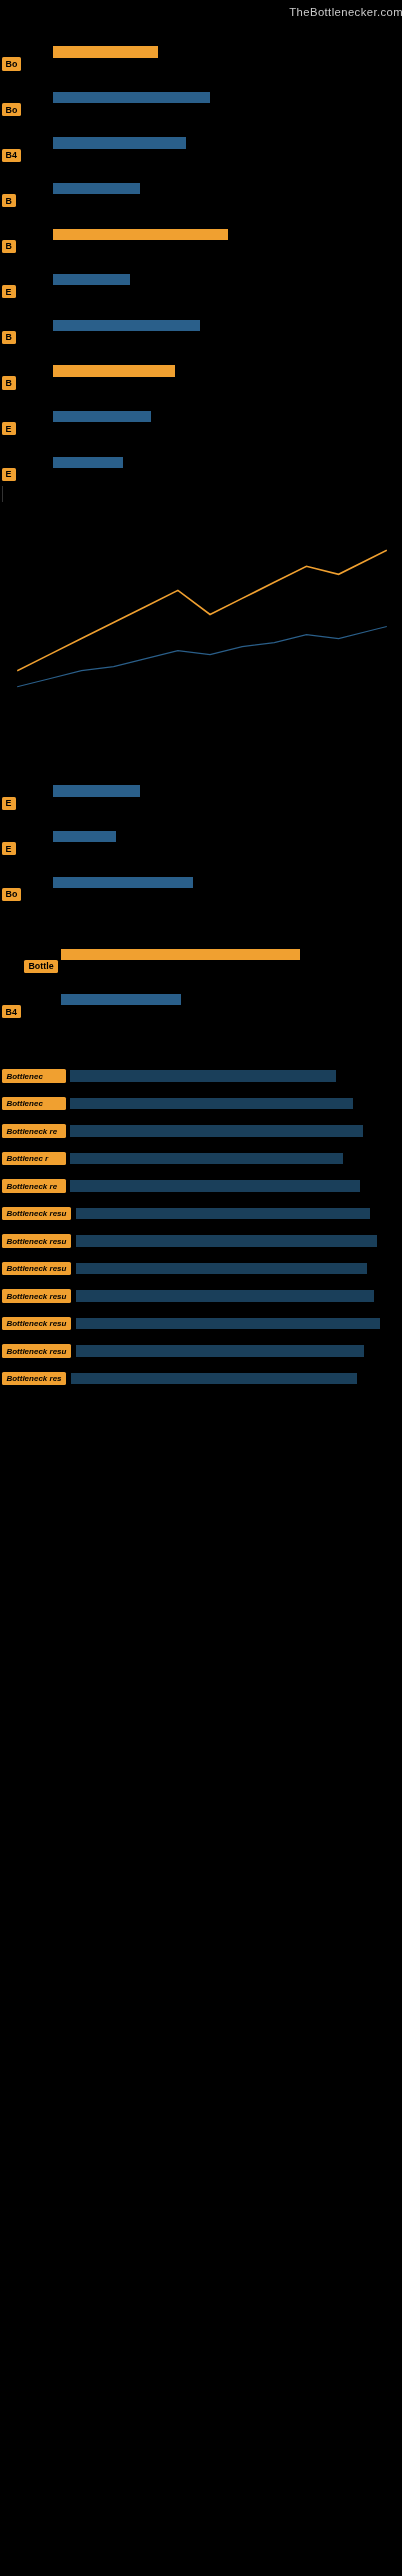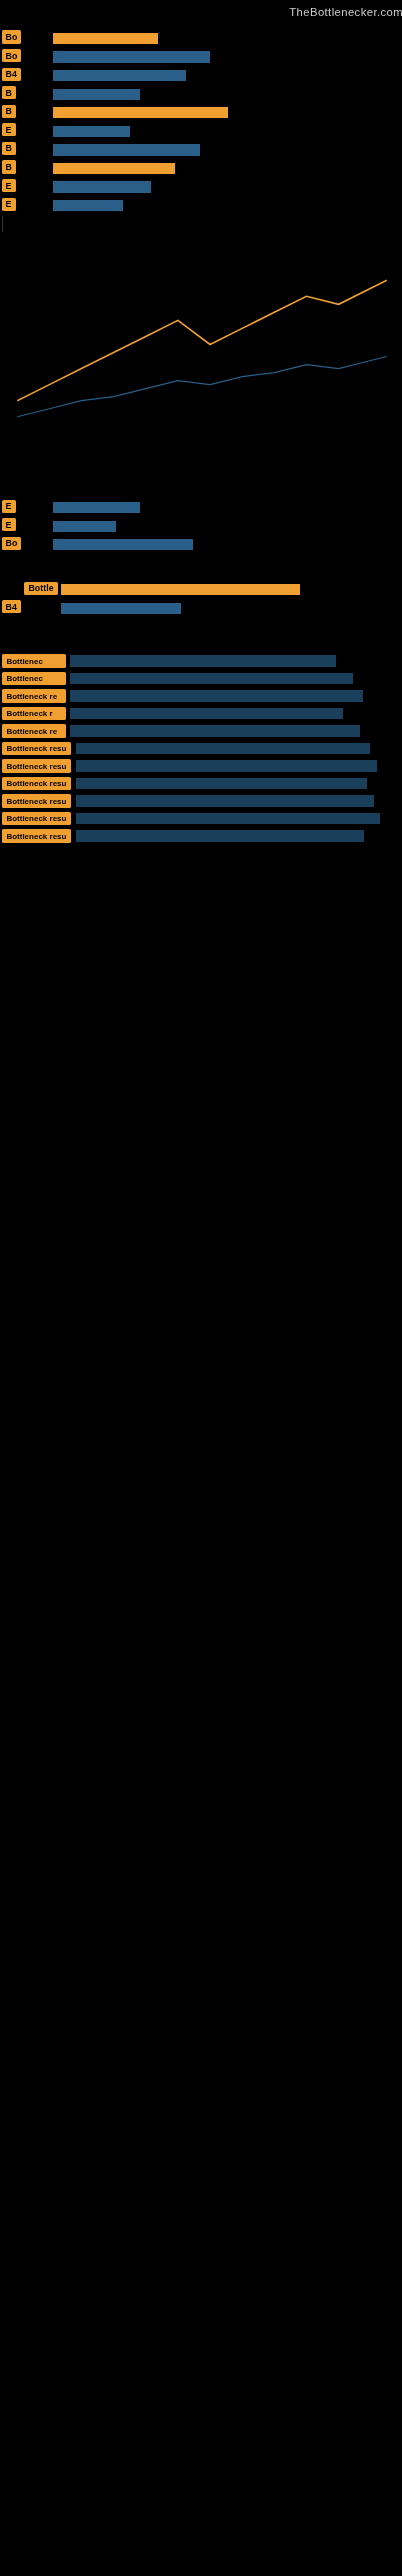--- a/index.html
+++ b/index.html
@@ -32,20 +32,21 @@
     }
     .row {
       display: flex;
       align-items: center;
       margin: 2.4px 0;
       padding-left: 1.6px;
     }
     .badge-col {
       width: 48px;
       flex-shrink: 0;
+      margin-top: 27px;
     }
     .bar-area {
       flex: 1;
       height: 14.5px;
       position: relative;
       margin-left: 3.2px;
     }
     .bar {
       height: 11.3px;
       background-color: #2a5f8a;
@@ -81,22 +82,23 @@
       font-size: 8px;
       font-weight: bold;
       padding: 2.4px 4.8px;
       border-radius: 1.6px;
       display: inline-block;
       min-width: 64px;
     }
     .bottom-row {
       display: flex;
       align-items: center;
-      margin: 3px 0;
+      margin: 13px 0;
       padding-left: 1.6px;
+      font-style: italic;
     }
     .bottom-bar-area {
       flex: 1;
       height: 14.5px;
       position: relative;
       margin-left: 4.8px;
     }
     .bottom-bar {
       height: 11.3px;
       background-color: #1a3f5a;
@@ -291,21 +293,21 @@
   </div>
 
   <div class="bottom-row">
     <span class="long-badge">Bottleneck re</span>
     <div class="bottom-bar-area">
         <div class="bottom-bar" style="width:88%;"></div>
       </div>
   </div>
 
   <div class="bottom-row">
-    <span class="long-badge">Bottleneck r</span>
+    <span class="long-badge">Bottlenec r</span>
     <div class="bottom-bar-area">
         <div class="bottom-bar" style="width:82%;"></div>
       </div>
   </div>
 
 
   <div class="bottom-row">
     <span class="long-badge">Bottleneck re</span>
     <div class="bottom-bar-area">
         <div class="bottom-bar" style="width:87%;"></div>
@@ -347,15 +349,21 @@
       </div>
   </div>
 
   <div class="bottom-row">
     <span class="long-badge">Bottleneck resu</span>
     <div class="bottom-bar-area">
         <div class="bottom-bar" style="width:88%;"></div>
       </div>
   </div>
 
+  <div class="bottom-row">
+    <span class="long-badge">Bottleneck res</span>
+    <div class="bottom-bar-area">
+        <div class="bottom-bar" style="width:86%;"></div>
+      </div>
+  </div>
 
 </div>
 
 
 </body></html>

